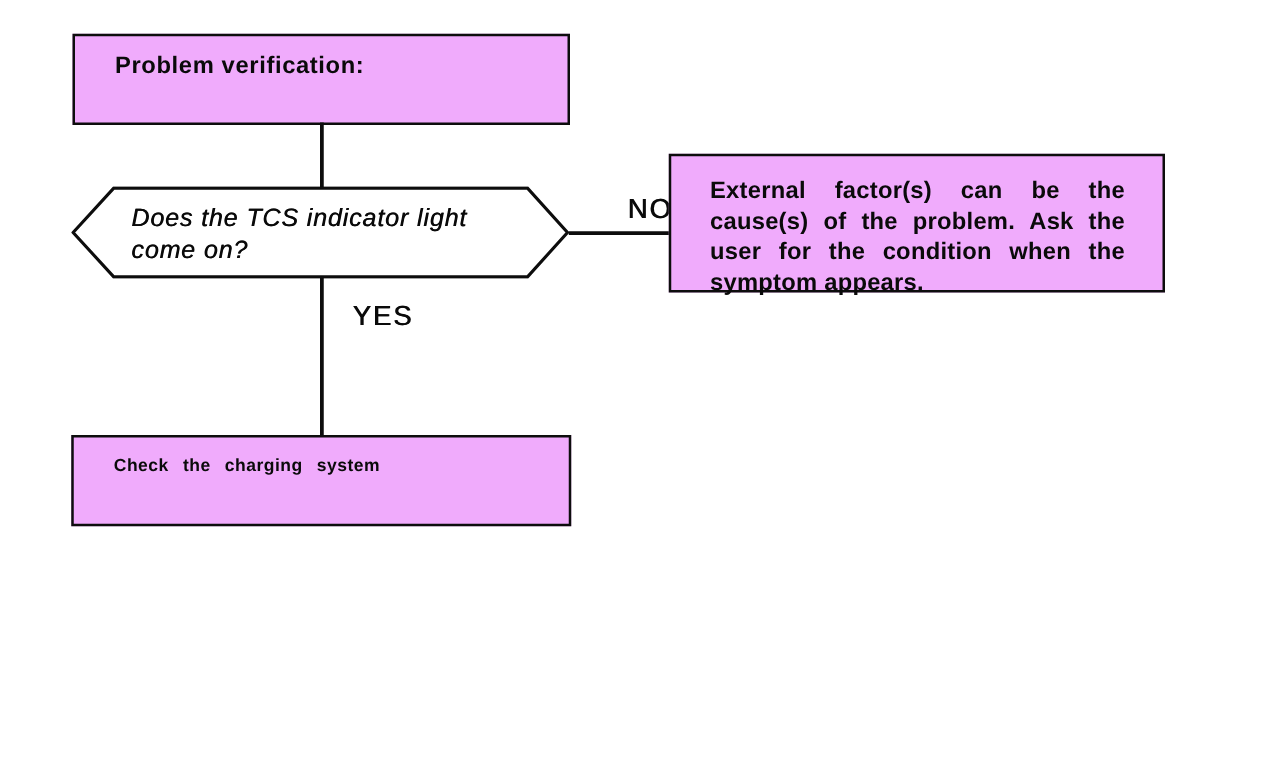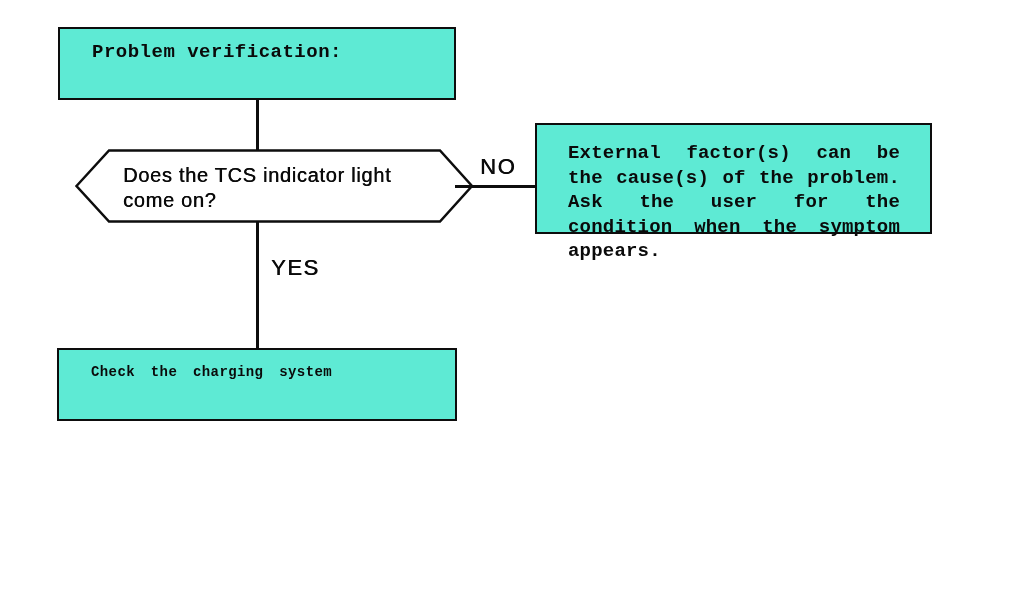--- a/index.html
+++ b/index.html
@@ -13,43 +13,42 @@
     height: 614px;
     background: #ffffff;
     font-family: "Liberation Sans", sans-serif;
     color: #0a0a0a;
     overflow: hidden;
   }
   .node {
     position: absolute;
     box-sizing: border-box;
     border: 2.5px solid #0d0d0d;
-    background: #5eead4;
-    font-family: Liberation Mono, monospace;
+    background: #f0abfc;
   }
   .node-start {
     left: 58px; top: 27px;
     width: 398px; height: 73px;
     padding: 11px 10px 0 32px;
     font-size: 19px;
     line-height: 25px;
     letter-spacing: 0.5px;
   }
   .node-start .title {
     font-weight: 700;
     display: block;
   }
   .node-start .subtitle {
     font-weight: 400;
     display: block;
   }
   .hex-wrap {
     position: absolute;
-    left: 75px; top: 149px;
-    width: 399px; height: 54px;
+    left: 57px; top: 149px;
+    width: 399px; height: 54px; font-style: italic;
   }
   .hex-wrap svg {
     position: absolute;
     left: 0; top: 0;
     display: block;
   }
   .hex-text {
     position: absolute;
     left: 48px; top: 14px;
     width: 292px;
@@ -59,22 +58,22 @@
     letter-spacing: 0.7px;
     text-shadow: 0.4px 0 0 currentColor;
   }
   .branch-label {
     position: absolute;
     font-size: 22px;
     font-weight: 400;
     letter-spacing: 1.5px;
     text-shadow: 0.6px 0 0 currentColor;
   }
-  .label-no  { left: 480px; top: 154px; }
-  .label-yes { left: 271px; top: 240px; margin-top: 15px; }
+  .label-no  { left: 502px; top: 154px; }
+  .label-yes { left: 282px; top: 240px; }
   .connector {
     position: absolute;
     background: #0d0d0d;
   }
   .conn-start-decision { left: 256px; top: 98px;  width: 3px;  height: 53px; }
   .conn-no             { left: 455px; top: 185px; width: 81px; height: 3px;  }
   .conn-yes            { left: 256px; top: 221px; width: 3px;  height: 128px; }
   .node-external {
     left: 535px; top: 123px;
     width: 397px; height: 111px;

